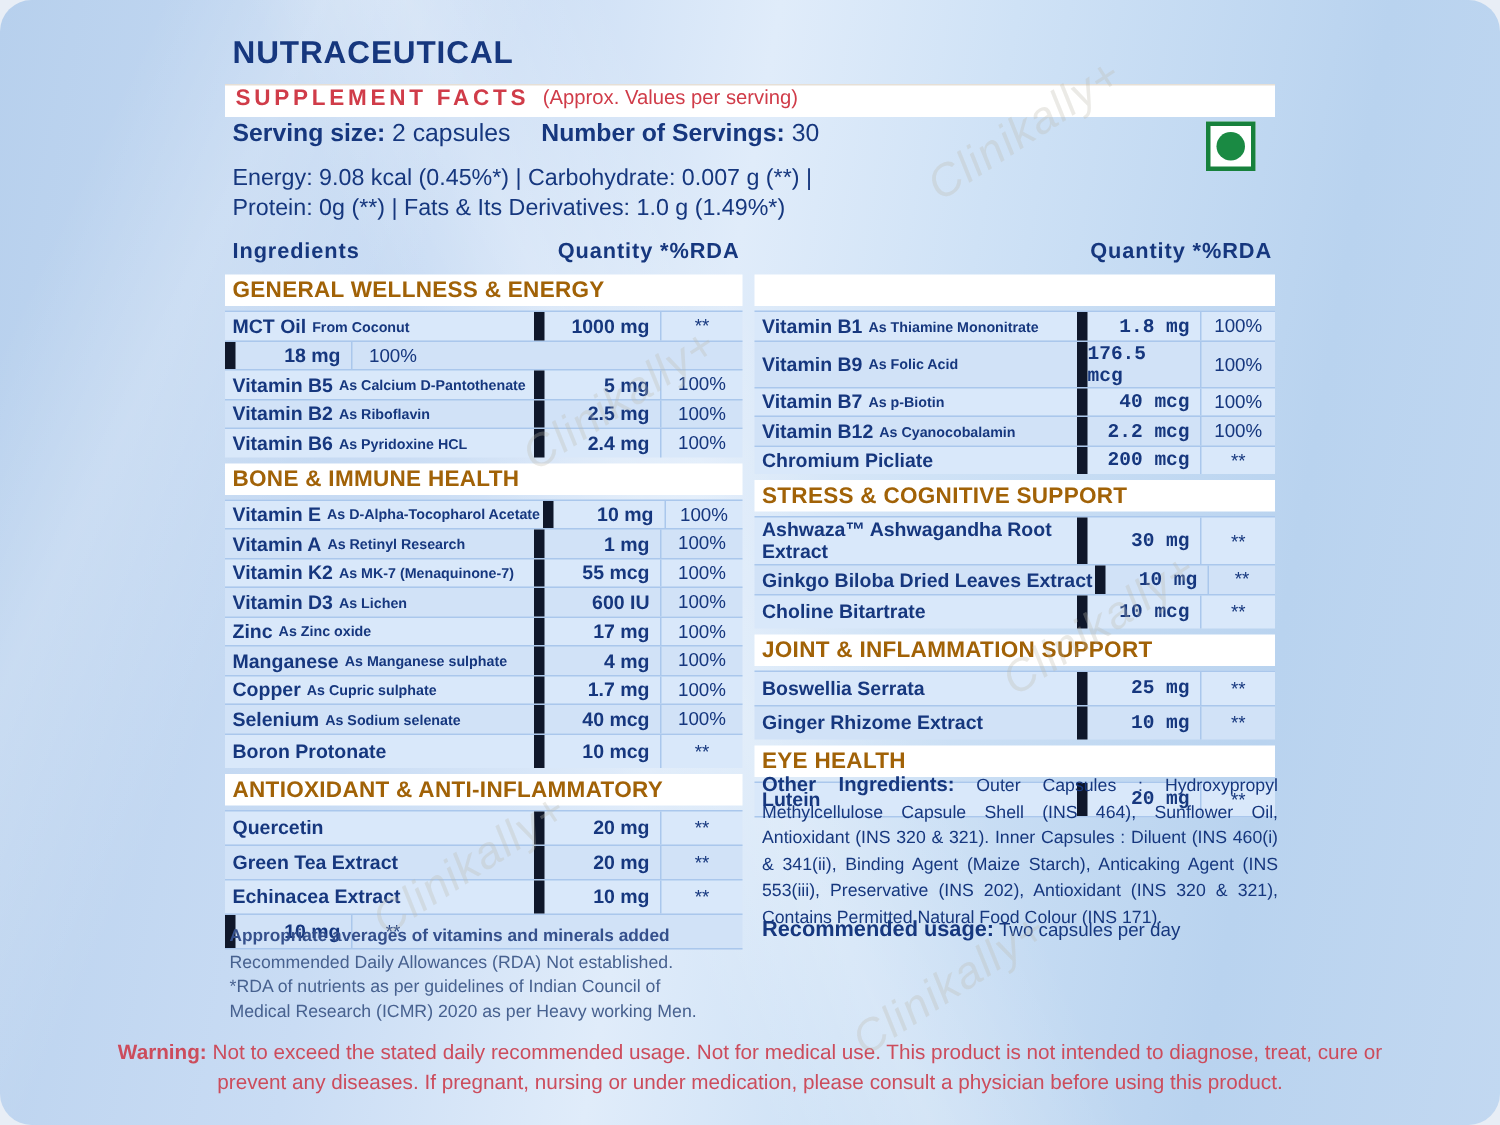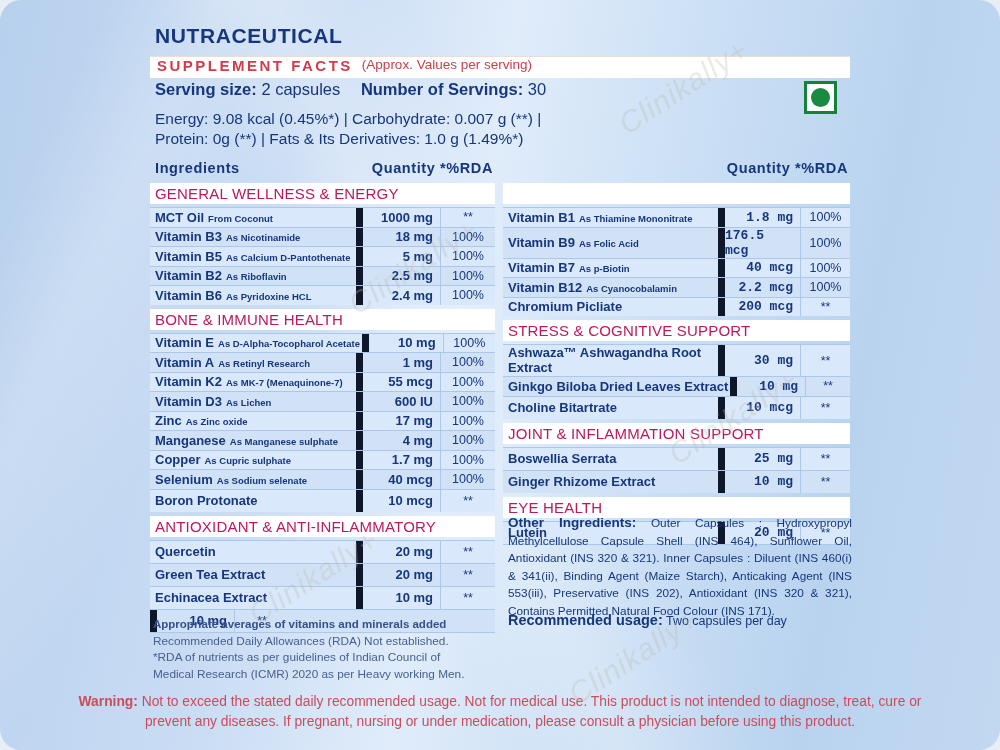--- a/index.html
+++ b/index.html
@@ -36,21 +36,21 @@
 
   .col-head { position:absolute; top:160px; font-weight:bold; color:#16377e; font-size:14.5px; letter-spacing:.6px; }
   .ch-ingredients { left:155px; }
   .ch-left  { left:150px; width:343px; text-align:right; }
   .ch-right { left:503px; width:345px; text-align:right; }
 
   .table { position:absolute; top:183px; }
   .table.left  { left:150px; width:345px; }
   .table.right { left:503px; width:347px; }
 
-  .sec-head { height:21px; line-height:21px; background:#ffffff; color:#be185d; font-weight:normal;
+  .sec-head { height:21px; line-height:21px; background:#ffffff; color:#a16207; font-weight:bold;
               font-size:15px; padding-left:5px; margin:4px 0 3px 0; letter-spacing:.2px; }
   .table > .sec-head:first-child { margin-top:0; }
 
   .row { display:flex; align-items:stretch; min-height:18.5px; background:#d9e8fa;
          border-top:1px solid #aac7ec; }
   .row.alt { background:#d1e2f7; }
   .row:last-of-type { border-bottom:1px solid #aac7ec; }
   .cell { display:flex; align-items:center; box-sizing:border-box; }
   .name { flex:1; padding:1px 2px 1px 5px; }
   .nm  { color:#16377e; font-weight:bold; font-size:13px; white-space:nowrap; }
@@ -114,24 +114,20 @@
       <div class="sec-head">GENERAL WELLNESS &amp; ENERGY</div>
       <div class="row">
         <div class="cell name">
           <span class="nm">MCT Oil</span>
           <span class="sub">From Coconut</span>
         </div>
         <div class="cell qty">1000 mg</div>
         <div class="cell rda">**</div>
       </div>
       <div class="row alt">
-        <div class="cell name">
-          <span class="nm">Vitamin B3</span>
-          <span class="sub">As Nicotinamide</span>
-        </div>
         <div class="cell qty">18 mg</div>
         <div class="cell rda">100%</div>
       </div>
       <div class="row">
         <div class="cell name">
           <span class="nm">Vitamin B5</span>
           <span class="sub">As Calcium D-Pantothenate</span>
         </div>
         <div class="cell qty">5 mg</div>
         <div class="cell rda">100%</div>

